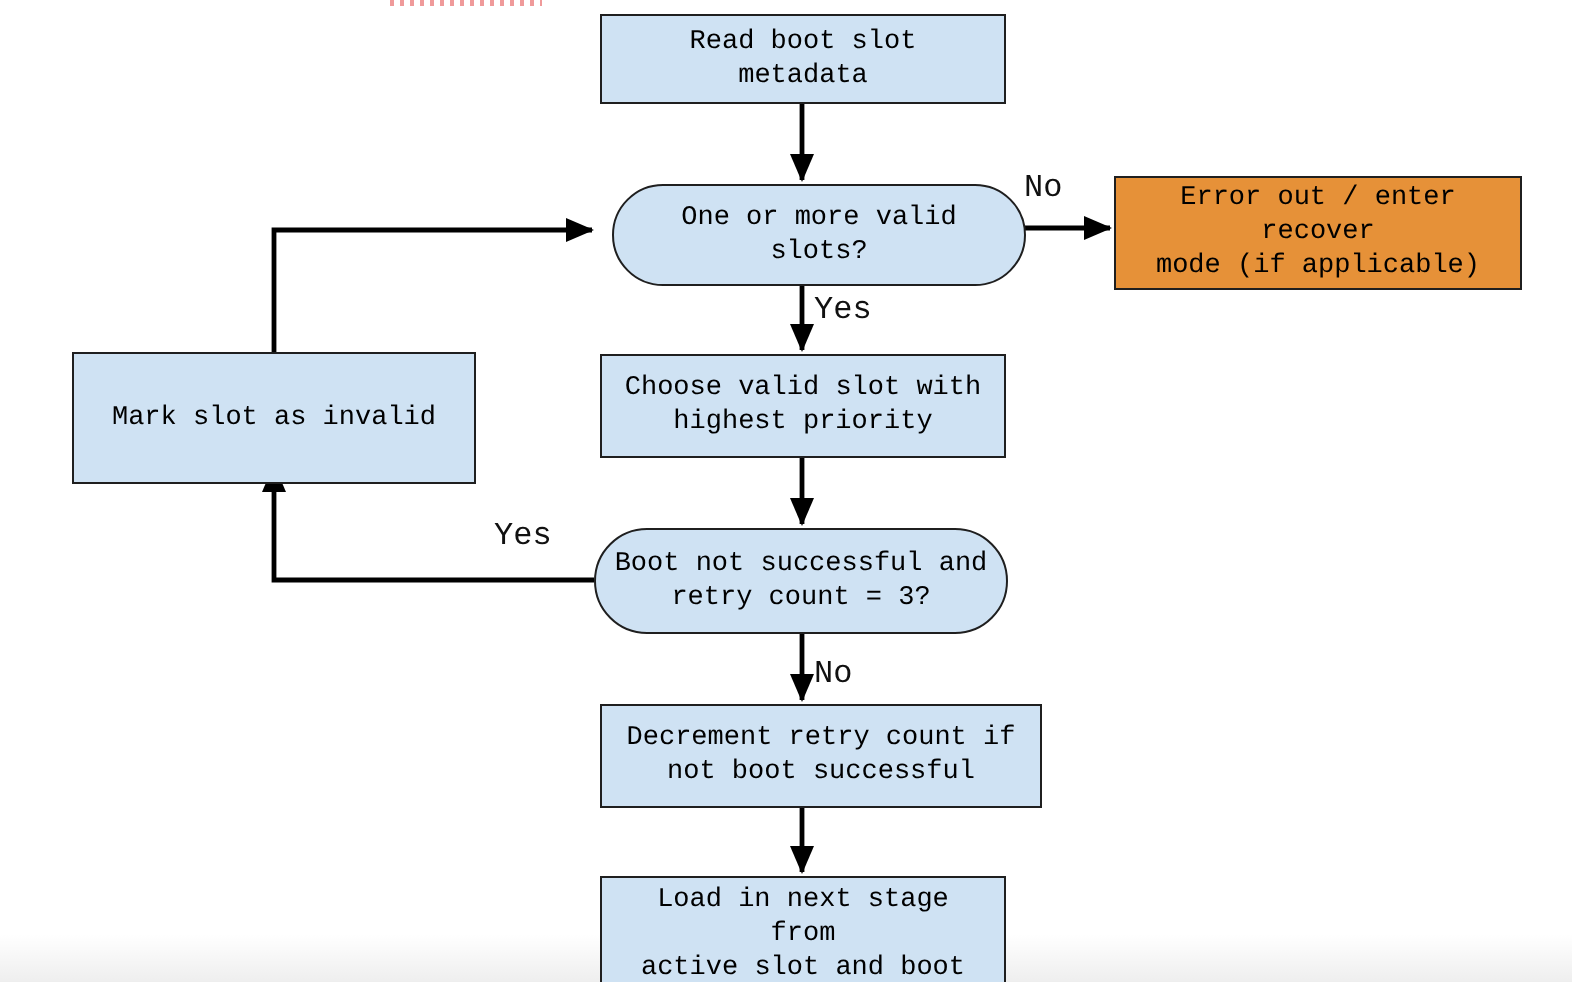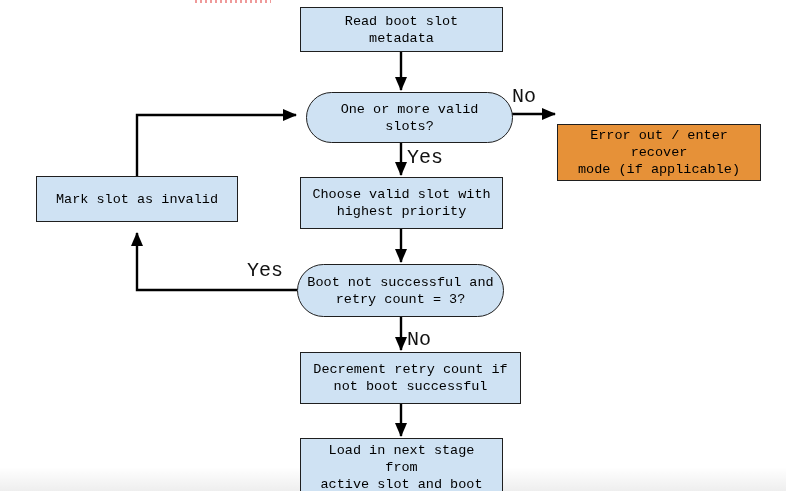--- a/index.html
+++ b/index.html
@@ -10,21 +10,21 @@
   .node{
     position:absolute;box-sizing:border-box;
     background:#cfe2f3;border:1.5px solid #1f1f1f;
     display:flex;align-items:center;justify-content:center;
     text-align:center;font-size:13.5px;line-height:1.26;
     white-space:pre-line;padding:0 8px;z-index:2;
   }
   .node.decision{border-radius:27px;}
   .node.error{background:#e69138;}
   .edge-label{
-    position:absolute;font-size:20px;color:#111111;z-index:3;
+    position:absolute;font-size:16px;color:#111111;z-index:3;
   }
   #arrow-layer{position:absolute;left:0;top:0;z-index:1;pointer-events:none;}
   #arrow-layer path{stroke:#000000;stroke-width:2.4;fill:none;}
   .red-artifact{
     position:absolute;left:195px;top:0;width:76px;height:3px;
     background:repeating-linear-gradient(90deg,#ef9a9a 0 2px,transparent 2px 5px);
     z-index:4;
   }
   .page-bottom-shadow{
     position:absolute;left:0;bottom:0;width:786px;height:24px;
@@ -53,27 +53,27 @@
     <path d="M297,290 L137,290 L137,233" marker-end="url(#ah)"></path>
     <path d="M137,176 L137,115 L296,115" marker-end="url(#ah)"></path>
     <path d="M401,317 L401,350" marker-end="url(#ah)"></path>
     <path d="M401,404 L401,436" marker-end="url(#ah)"></path>
   </svg>
 
   <div class="node" style="left:300px;top:7px;width:203px;height:45px;">Read boot slot metadata</div>
 
   <div class="node decision" style="left:306px;top:92px;width:207px;height:51px;">One or more valid slots?</div>
 
-  <div class="node error" style="left:557px;top:88px;width:204px;height:57px;margin-top:36px;">Error out / enter recover
+  <div class="node error" style="left:557px;top:88px;width:204px;height:57px;">Error out / enter recover
 mode (if applicable)</div>
 
   <div class="node" style="left:300px;top:177px;width:203px;height:52px;">Choose valid slot with
 highest priority</div>
 
-  <div class="node" style="left:36px;top:176px;width:202px;height:46px;">Mark slot as invalid</div>
+  <div class="node" style="left:36px;top:176px;width:202px;height:66px;">Mark slot as invalid</div>
 
   <div class="node decision" style="left:297px;top:264px;width:207px;height:53px;">Boot not successful and
 retry count = 3?</div>
 
   <div class="node" style="left:300px;top:352px;width:221px;height:52px;">Decrement retry count if
 not boot successful</div>
 
   <div class="node" style="left:300px;top:438px;width:203px;height:58px;">Load in next stage from
 active slot and boot</div>
 

